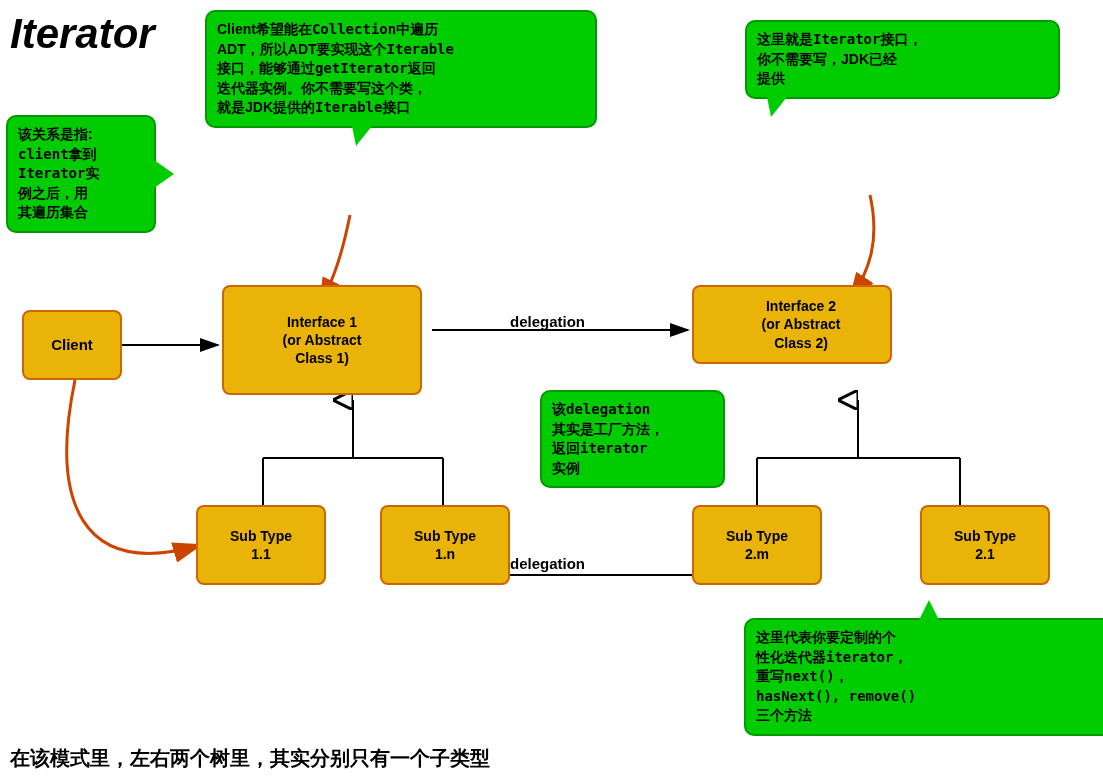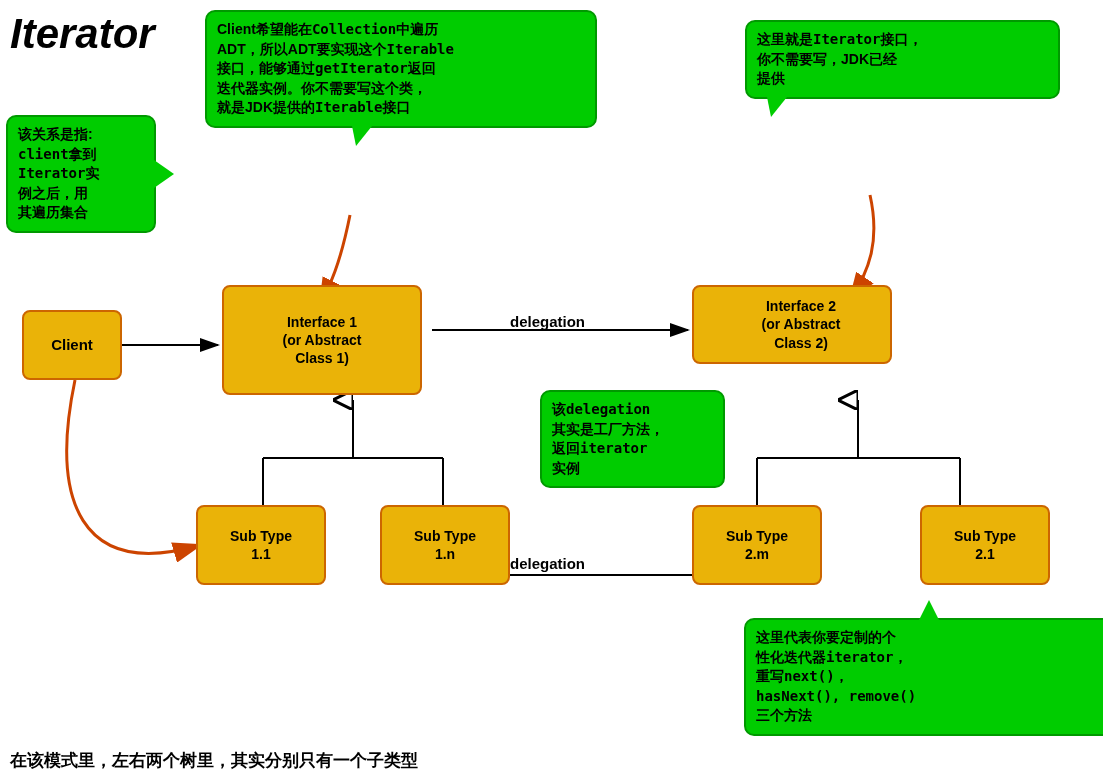--- a/index.html
+++ b/index.html
@@ -66,21 +66,21 @@
       width: 1103px;
       height: 784px;
       pointer-events: none;
     }
 
     
     .bottom-text {
       position: absolute;
       bottom: 12px;
       left: 10px;
-      font-size: 17px;
+      font-size: 20px;
       font-weight: bold;
       color: black;
     }
 
     
     .delegation-label {
       position: absolute;
       font-size: 15px;
       font-weight: bold;
       color: black;

